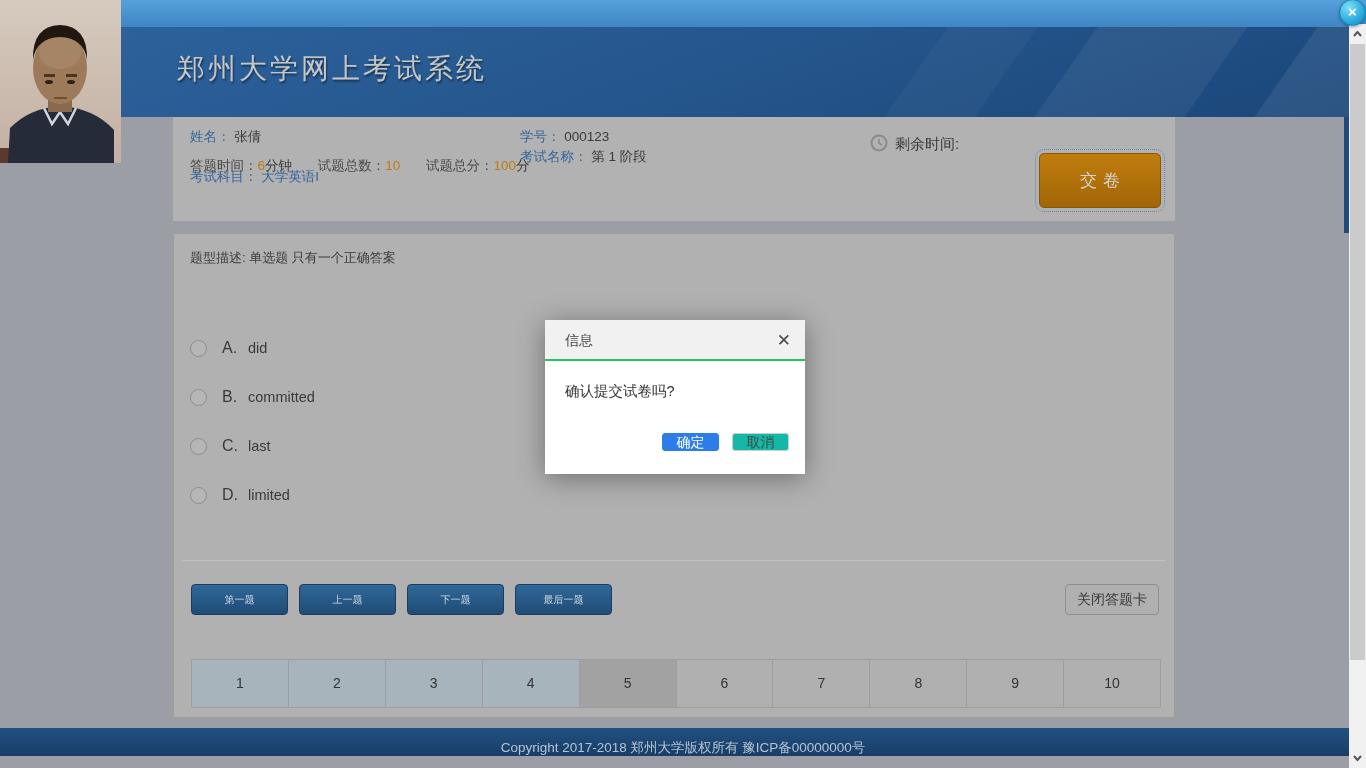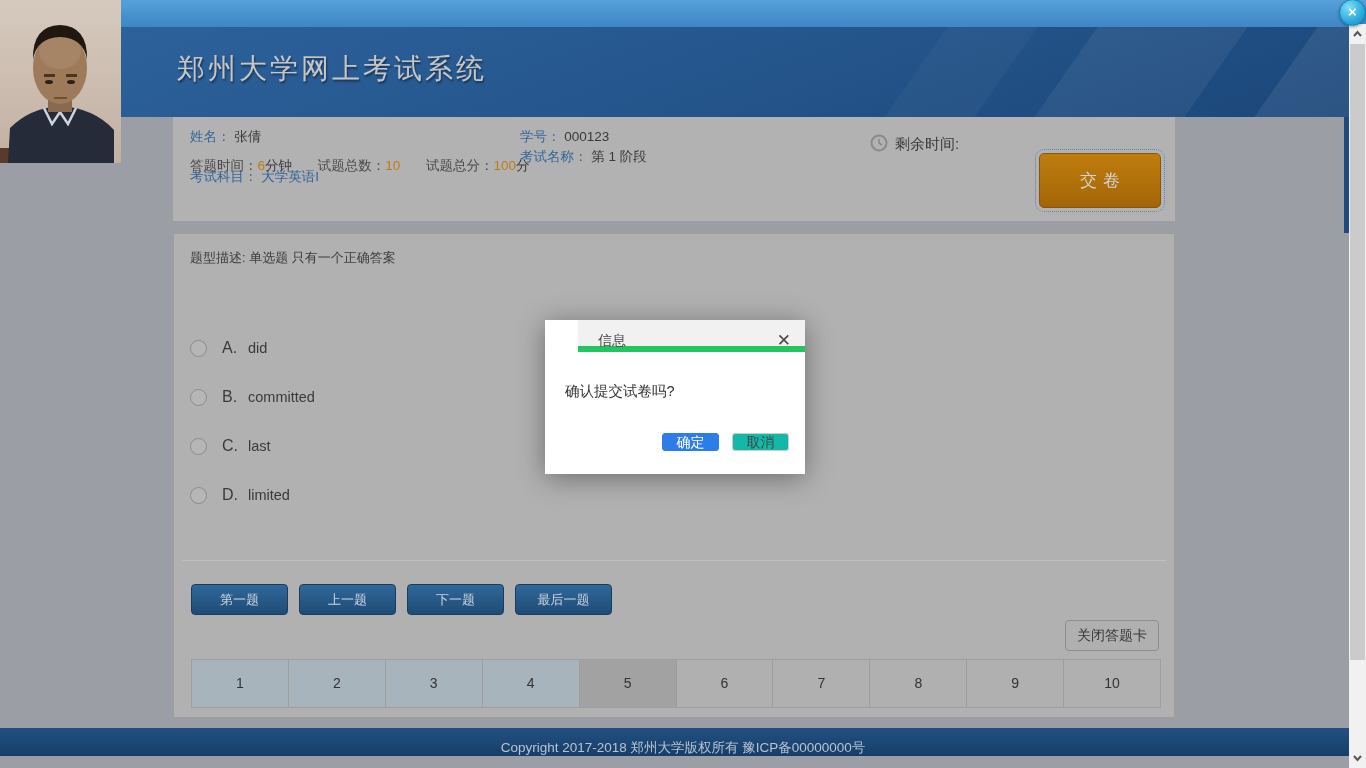--- a/index.html
+++ b/index.html
@@ -57,42 +57,42 @@
   .type-desc { position:absolute; left:16px; top:15px; font-size:13px; color:#3c3c3c; }
   .question-text { position:absolute; left:16px; top:50px; font-size:14.5px; font-weight:bold; color:#2c2c2c; }
   .opt { position:absolute; left:16px; height:20px; display:flex; align-items:center; }
   .radio { width:17px; height:17px; border-radius:50%; border:1px solid #8c8c8c; background:#b6b6b6; margin-right:15px; cursor:pointer; }
   .opt-letter { font-size:16px; color:#3a3a3a; width:26px; }
   .opt-text { font-size:14.5px; color:#3a3a3a; }
   .divider { position:absolute; left:8px; top:326px; width:984px; height:1px; background:#c0c0c0; }
 
   .nav-btn { position:absolute; top:350px; width:97px; height:31px;
     background:linear-gradient(180deg,#30689a,#1f4b75); border:1px solid #1a3c5e; border-radius:4px;
-    color:#ccd6e0; font-size:13px; cursor:pointer; }
+    color:#ccd6e0; font-size:10px; cursor:pointer; }
   .nb1{left:17px;} .nb2{left:125px;} .nb3{left:233px;} .nb4{left:341px;}
   .close-card-btn { position:absolute; left:891px; top:350px; width:94px; height:31px;
-    background:#b0b0b0; border:1px solid #8e8e8e; border-radius:4px; color:#3a3a3a; font-size:14px; cursor:pointer;margin-top:36px; }
+    background:#b0b0b0; border:1px solid #8e8e8e; border-radius:4px; color:#3a3a3a; font-size:14px; cursor:pointer; }
 
   .qgrid { position:absolute; left:17px; top:425px; width:970px; height:49px; display:flex;
     border:1px solid #9e9e9e; }
   .grid-cell { flex:1; border-right:1px solid #9e9e9e; background:#b0b0b0; text-align:center;
     line-height:47px; font-size:14px; color:#333; cursor:pointer; }
   .grid-cell:last-child { border-right:none; }
   .grid-cell.answered { background:#a8b4bc; }
   .grid-cell.current { background:#a2a2a2; }
 
   
   .footer { position:absolute; left:0; top:728px; width:1366px; height:28px;
     background:linear-gradient(180deg,#225081,#173e68); }
   .footer-text { text-align:center; line-height:40px; font-size:13.5px; color:#b7c3d1; }
 
   
   .dialog { position:absolute; left:545px; top:320px; width:260px; height:154px; background:#fff;
     box-shadow:0 4px 26px rgba(0,0,0,.38); z-index:100; }
-  .dialog-header { position:relative; height:32px; background:#f1f1f1; border-bottom:6px solid #22c55e;margin-left:33px; }
+  .dialog-header { position:relative; height:41px; background:#f1f1f1; border-bottom:2px solid #22c55e; }
   .dialog-title { position:absolute; left:20px; line-height:41px; font-size:14px; color:#444; }
   .dialog-close { position:absolute; right:14px; top:0; line-height:41px; font-size:17px; color:#4a4a4a; cursor:pointer; }
   .dialog-msg { position:absolute; left:20px; top:62px; font-size:14.5px; color:#333; }
   .dialog-btn { position:absolute; top:113px; height:18px; border-radius:3px; font-size:14px; cursor:pointer; }
   .dialog-ok { left:117px; width:57px; background:#2d7de9; border:1px solid #2d7de9; color:#fff; }
   .dialog-cancel { left:187px; width:57px; background:#14b8a6; border:1px solid #cdcdcd; color:#444; }
 </style>
 </head>
 <body>
 

